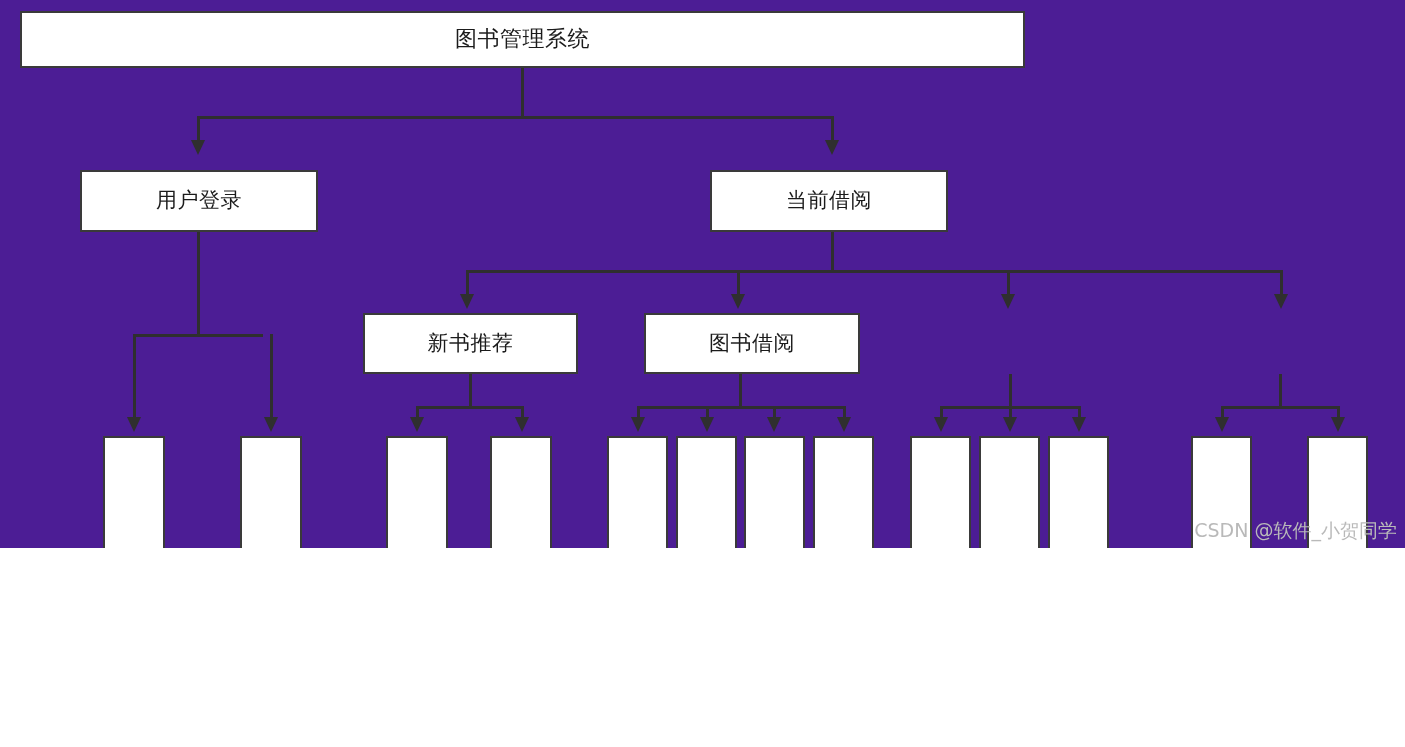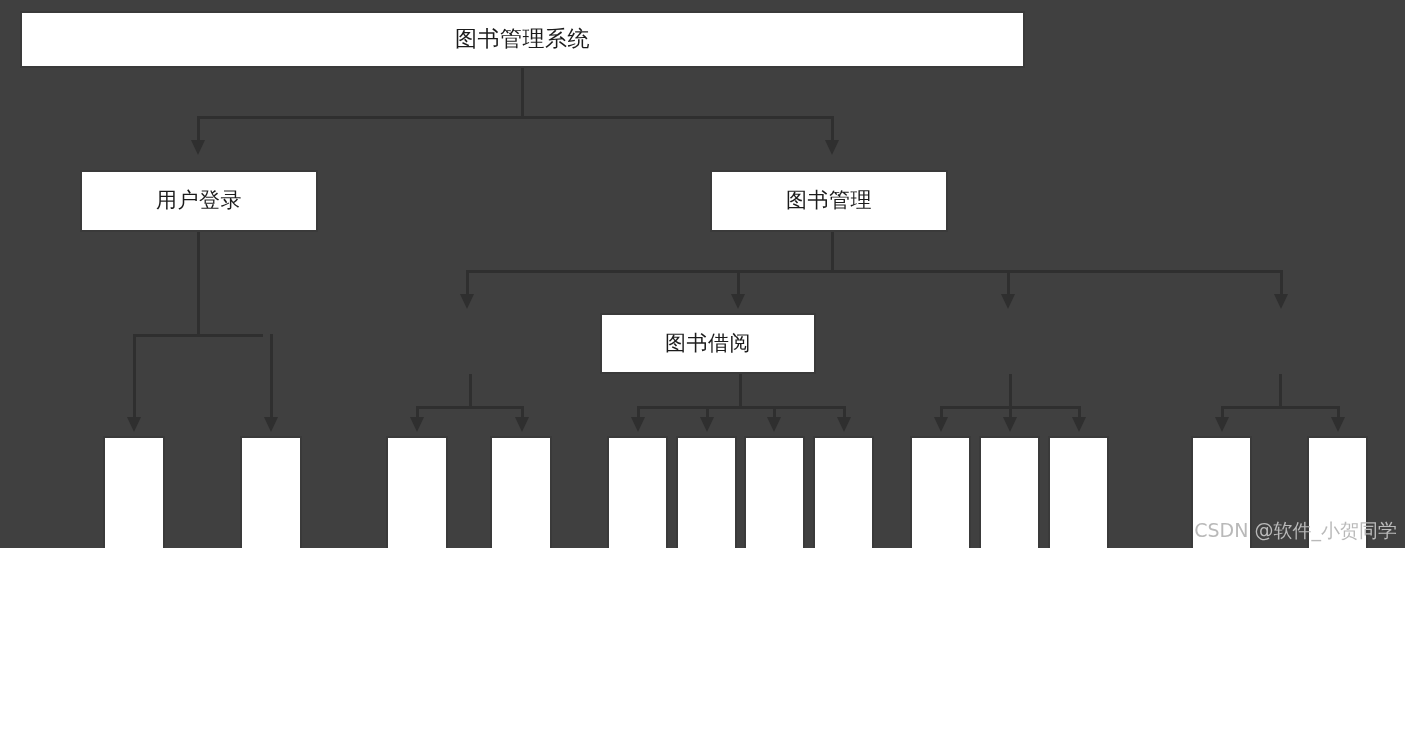--- a/index.html
+++ b/index.html
@@ -5,21 +5,21 @@
 <style>
   html, body {
     margin: 0;
     padding: 0;
     background: #ffffff;
   }
   #canvas {
     position: relative;
     width: 1405px;
     height: 548px;
-    background: #404040;
+    background: #4c1d95;
     font-family: "DejaVu Sans", "Liberation Sans", sans-serif;
     overflow: hidden;
   }
   
   .node {
     position: absolute;
     box-sizing: border-box;
     background: #ffffff;
     border: 2.5px solid #3a3a3a;
     display: flex;
@@ -97,42 +97,45 @@
   <div class="conn v" style="left:197px; top:116px; height:26px;"></div>
   <div class="arrow" style="left:191px; top:140px;"></div>
   <div class="conn v" style="left:831px; top:116px; height:26px;"></div>
   <div class="arrow" style="left:825px; top:140px;"></div>
 
   <div class="node horiz" style="left:80px; top:170px; width:238px; height:62px;">
     <span class="label">用户登录</span>
   </div>
 
   <div class="node horiz" style="left:710px; top:170px; width:238px; height:62px;">
-    <span class="label">图书管理</span>
+    <span class="label">当前借阅</span>
   </div>
 
   <div class="conn v" style="left:197px; top:232px; height:102px;"></div>
   <div class="conn h" style="left:133px; top:334px; width:130px;"></div>
   <div class="conn v" style="left:133px; top:334px; height:84px;"></div>
   <div class="arrow" style="left:127px; top:417px;"></div>
   <div class="conn v" style="left:270px; top:334px; height:84px;"></div>
   <div class="arrow" style="left:264px; top:417px;"></div>
 
   <div class="conn v" style="left:831px; top:232px; height:38px;"></div>
   <div class="conn h" style="left:466px; top:270px; width:816px;"></div>
   <div class="conn v" style="left:466px; top:270px; height:26px;"></div>
   <div class="arrow" style="left:460px; top:294px;"></div>
   <div class="conn v" style="left:737px; top:270px; height:26px;"></div>
   <div class="arrow" style="left:731px; top:294px;"></div>
   <div class="conn v" style="left:1007px; top:270px; height:26px;"></div>
   <div class="arrow" style="left:1001px; top:294px;"></div>
   <div class="conn v" style="left:1280px; top:270px; height:26px;"></div>
   <div class="arrow" style="left:1274px; top:294px;"></div>
 
-  <div class="node horiz" style="left:600px; top:313px; width:216px; height:61px;">
+  <div class="node horiz" style="left:363px; top:313px; width:215px; height:61px;">
+    <span class="label">新书推荐</span>
+  </div>
+  <div class="node horiz" style="left:644px; top:313px; width:216px; height:61px;">
     <span class="label">图书借阅</span>
   </div>
 
   <div class="conn v" style="left:469px; top:374px; height:34px;"></div>
   <div class="conn h" style="left:416px; top:406px; width:107px;"></div>
   <div class="conn v" style="left:416px; top:406px; height:12px;"></div>
   <div class="arrow" style="left:410px; top:417px;"></div>
   <div class="conn v" style="left:521px; top:406px; height:12px;"></div>
   <div class="arrow" style="left:515px; top:417px;"></div>
 

